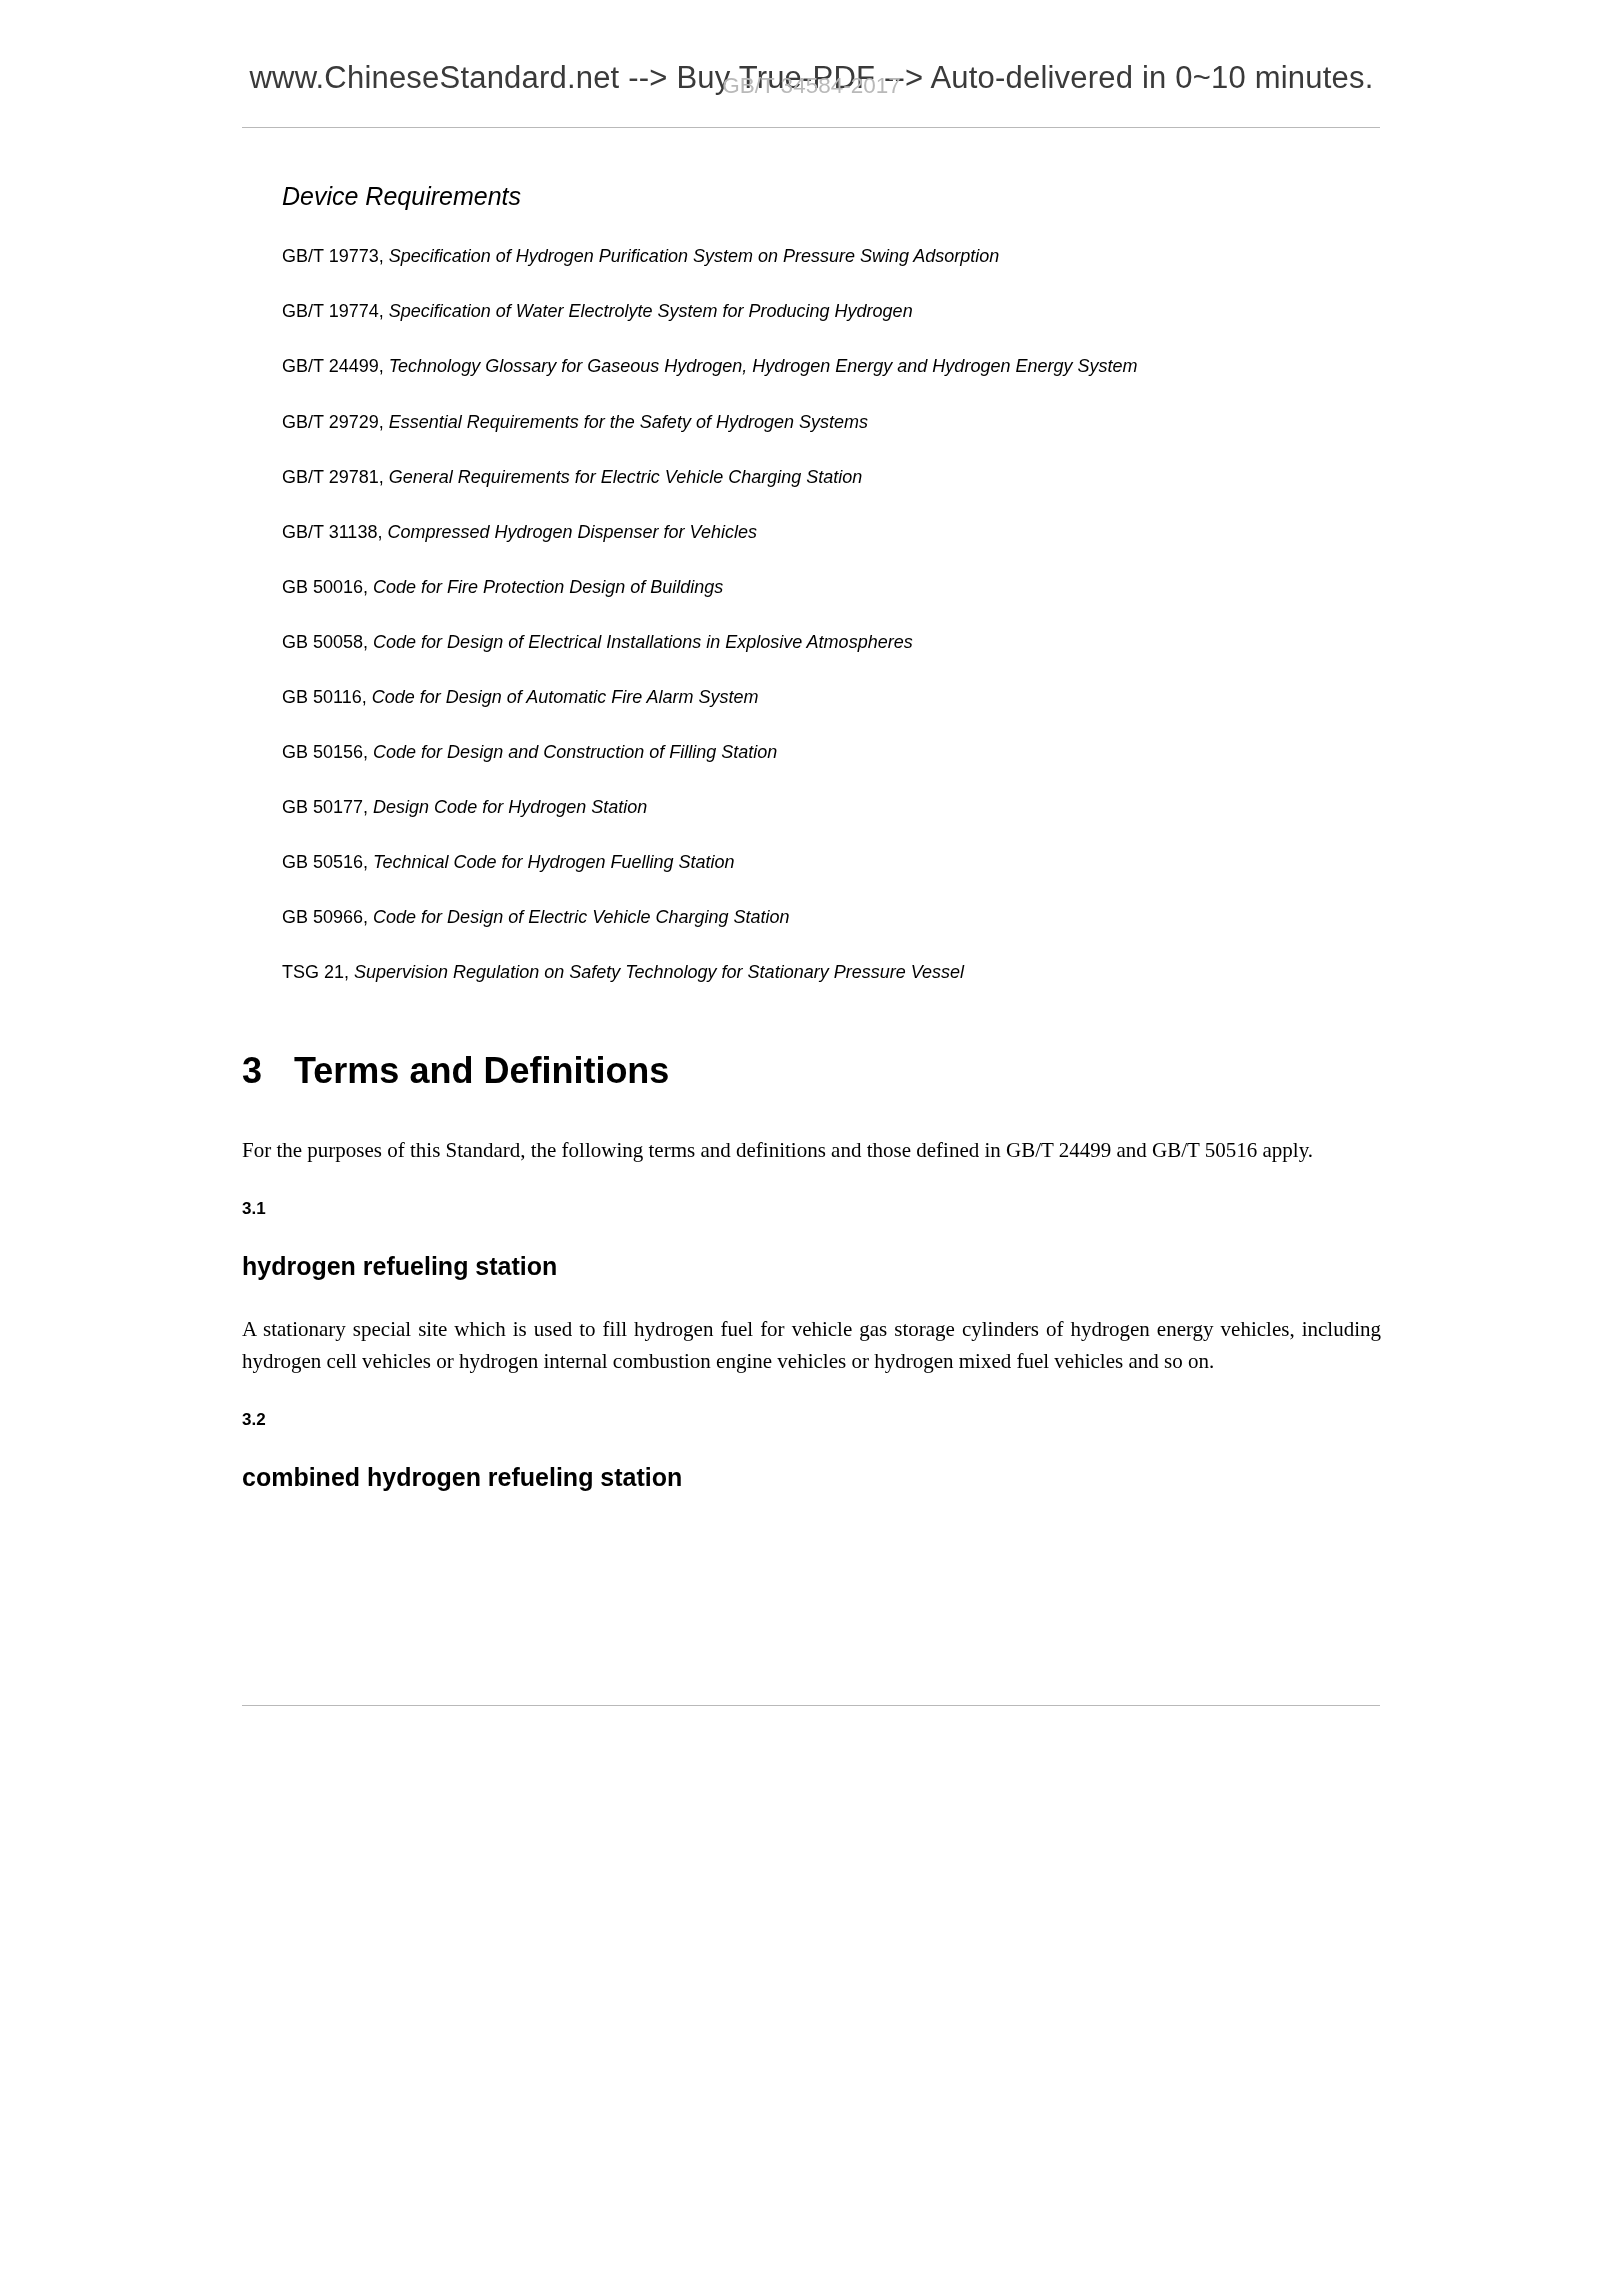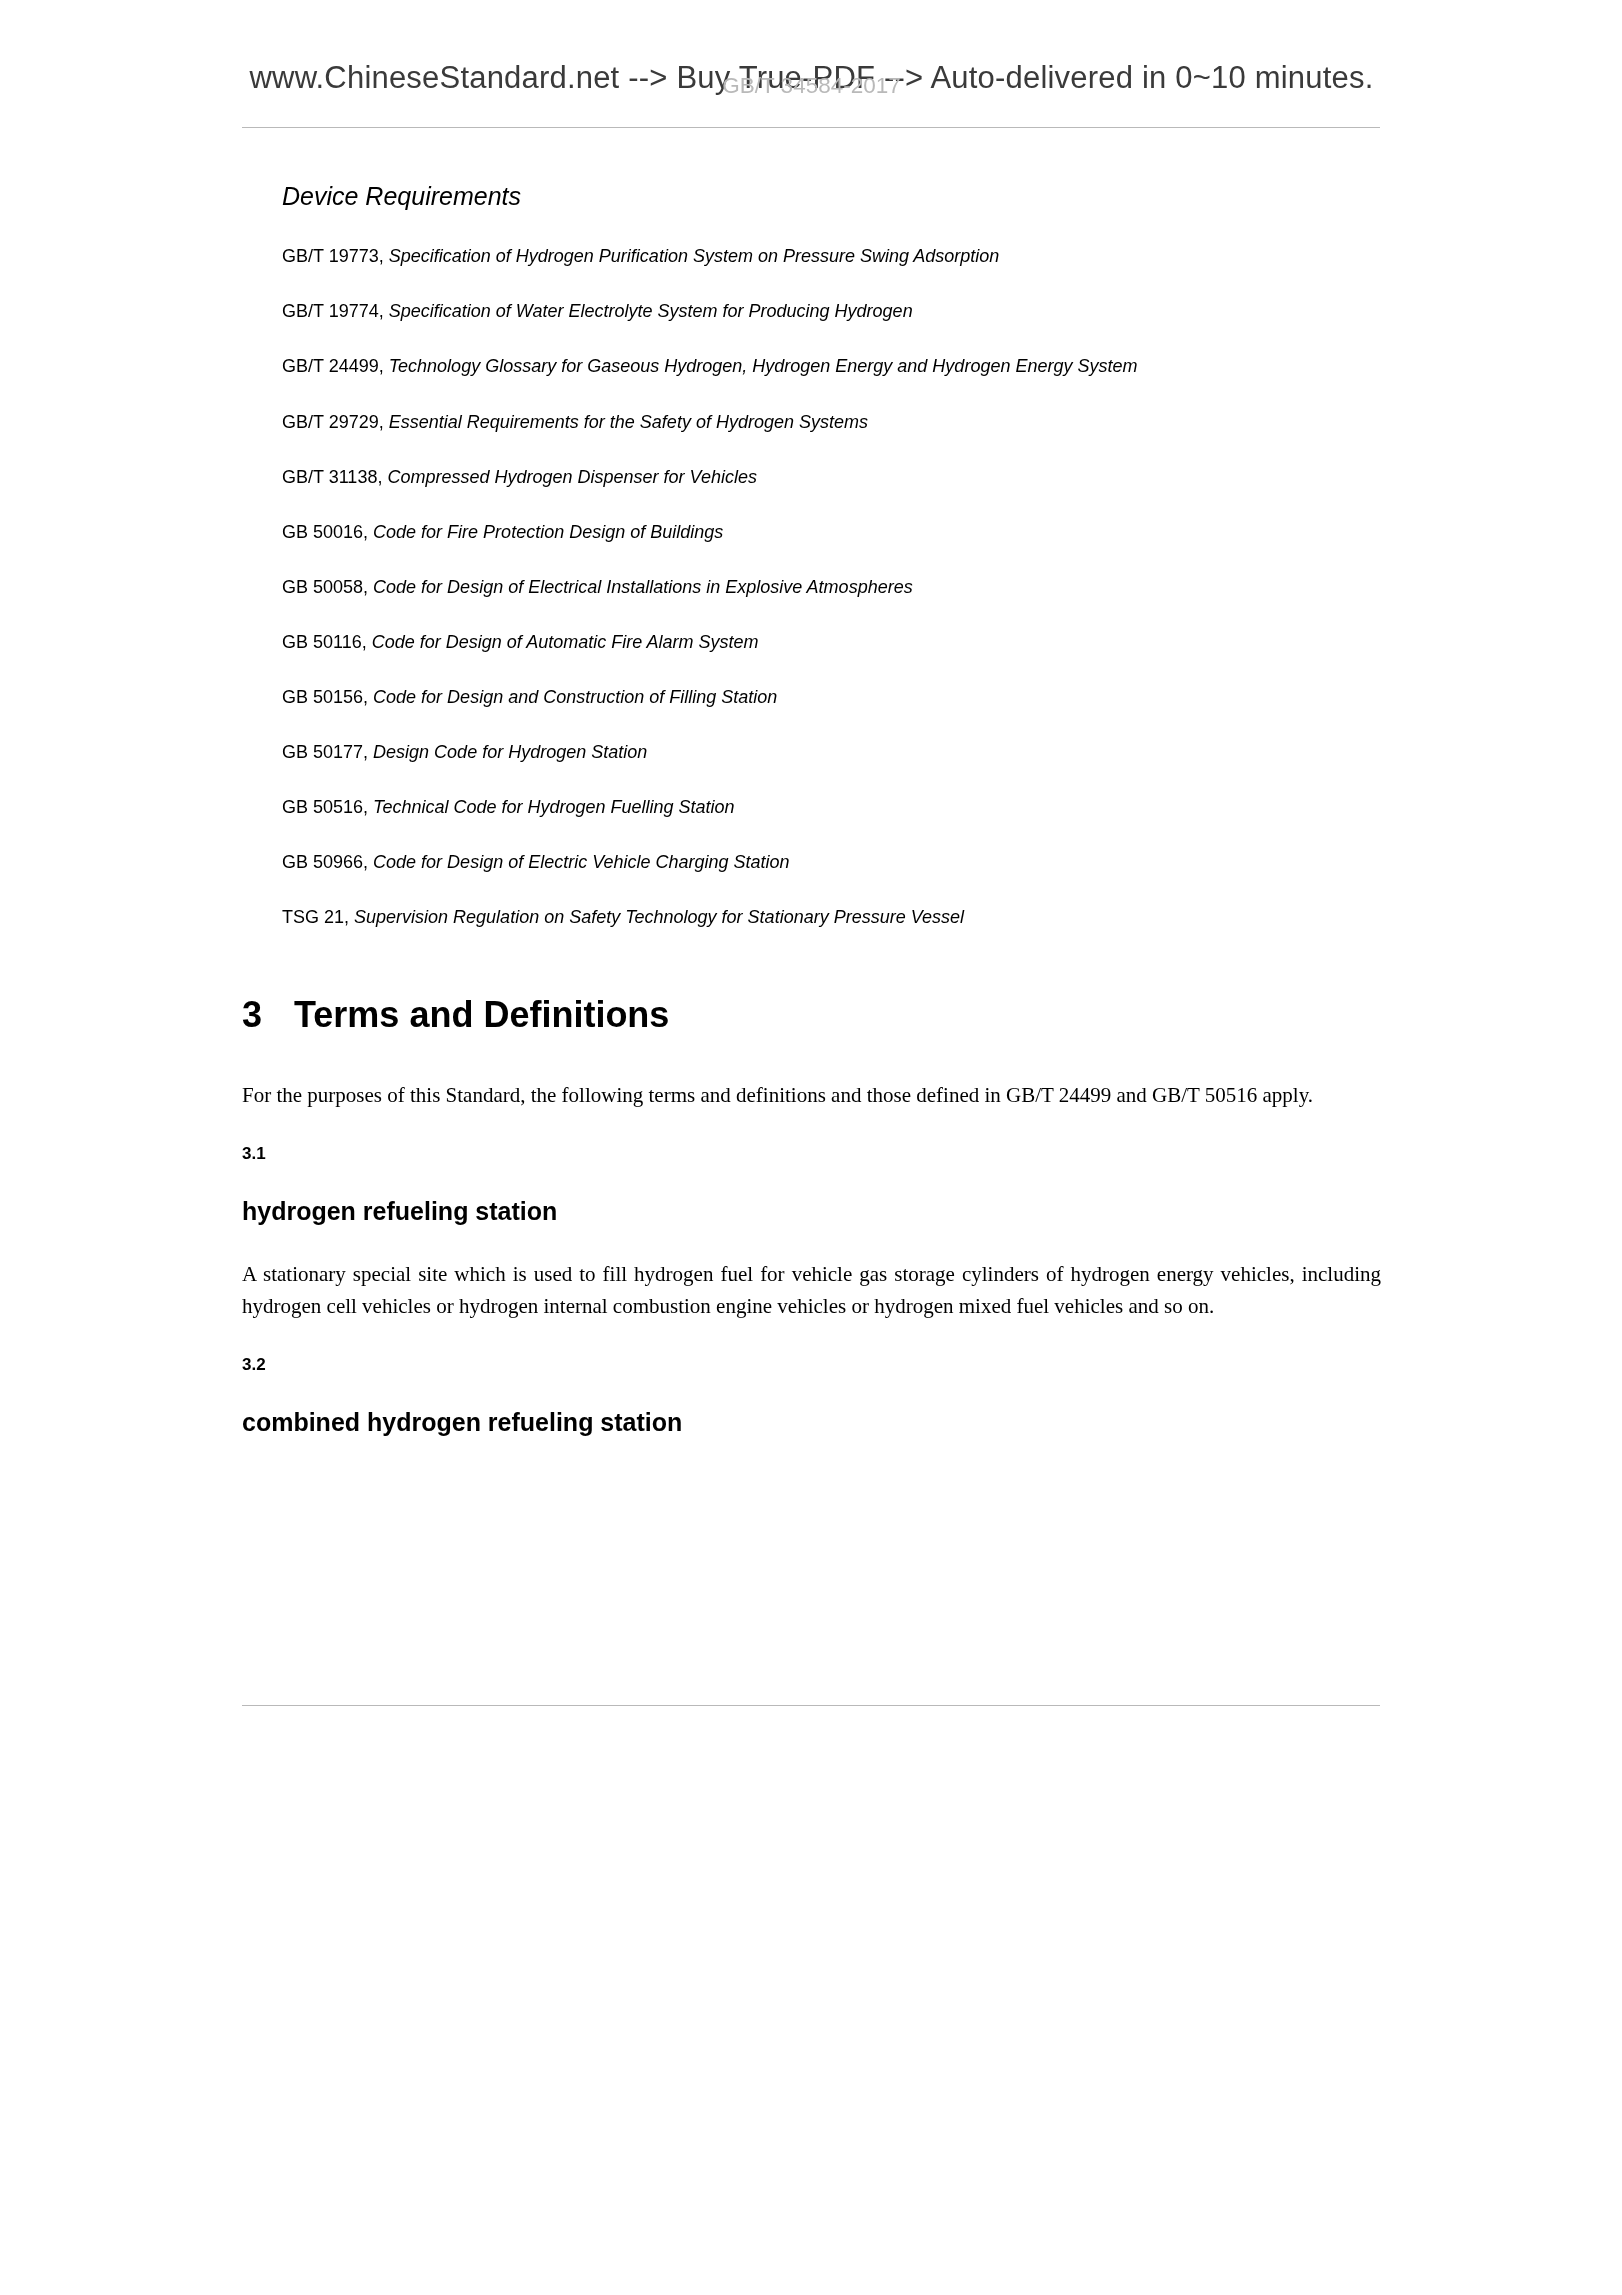--- a/index.html
+++ b/index.html
@@ -145,20 +145,21 @@
     <div class="first-line">Device Requirements</div>
 
     <p class="std-line"><span class="code">GB/T 19773, </span><span class="title">Specification of Hydrogen Purification System on Pressure Swing Adsorption</span></p>
 
     <p class="std-line"><span class="code">GB/T 19774, </span><span class="title">Specification of Water Electrolyte System for Producing Hydrogen</span></p>
 
     <p class="std-line"><span class="code">GB/T 24499, </span><span class="title">Technology Glossary for Gaseous Hydrogen, Hydrogen Energy and Hydrogen Energy System</span></p>
 
     <p class="std-line"><span class="code">GB/T 29729, </span><span class="title">Essential Requirements for the Safety of Hydrogen Systems</span></p>
 
+    <p class="std-line"><span class="code">GB/T 29781, </span><span class="title">General Requirements for Electric Vehicle Charging Station</span></p>
 
     <p class="std-line"><span class="code">GB/T 31138, </span><span class="title">Compressed Hydrogen Dispenser for Vehicles</span></p>
 
     <p class="std-line"><span class="code">GB 50016, </span><span class="title">Code for Fire Protection Design of Buildings</span></p>
 
     <p class="std-line"><span class="code">GB 50058, </span><span class="title">Code for Design of Electrical Installations in Explosive Atmospheres</span></p>
 
     <p class="std-line"><span class="code">GB 50116, </span><span class="title">Code for Design of Automatic Fire Alarm System</span></p>
 
     <p class="std-line"><span class="code">GB 50156, </span><span class="title">Code for Design and Construction of Filling Station</span></p>

